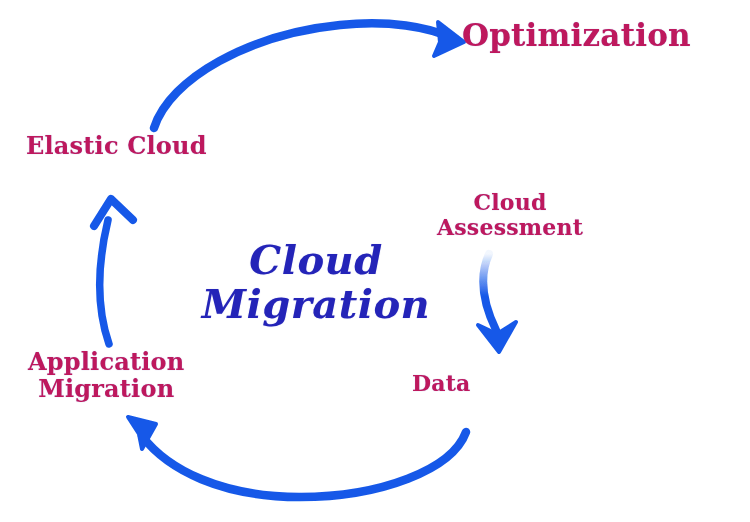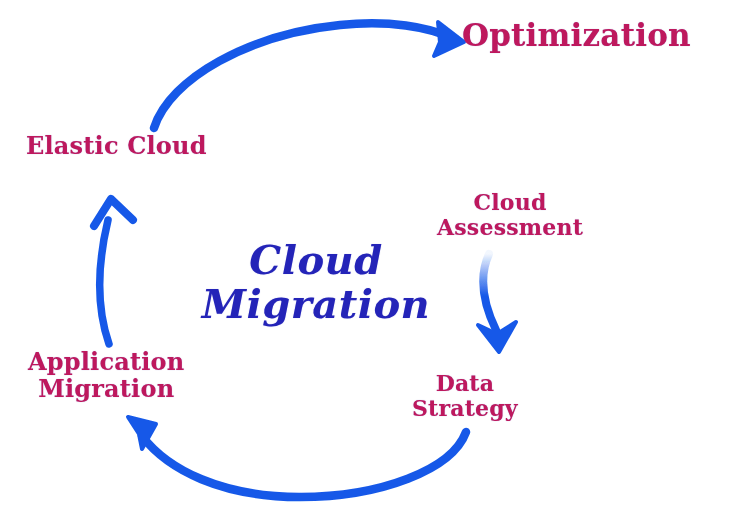--- a/index.html
+++ b/index.html
@@ -135,21 +135,20 @@
     <span class="ln l2">Migration</span>
   </div>
 
   <div class="label" id="node-assessment">
     <span class="ln l1">Cloud</span>
     <span class="ln l2">Assessment</span>
   </div>
 
   <div class="label" id="node-data">
     <span class="ln l1">Data</span>
-    <span class="ln l2">Strategy</span>
   </div>
 
   <div class="center-title" id="center-cloud-migration">
     <span class="ln l1">Cloud</span>
     <span class="ln l2">Migration</span>
   </div>
 
 </div>
 
 </body></html>

